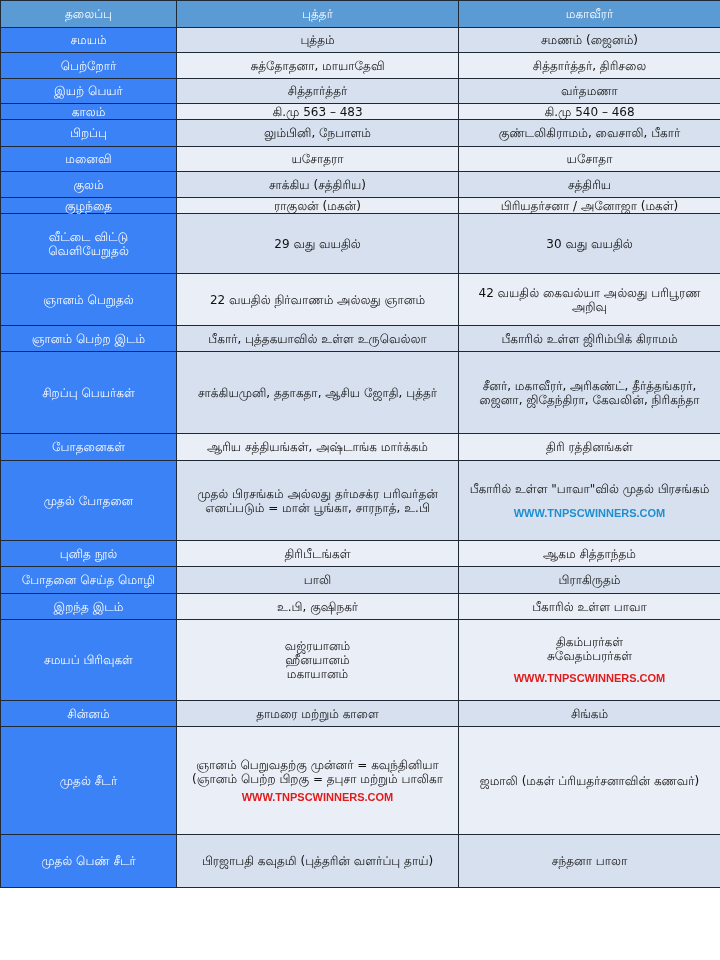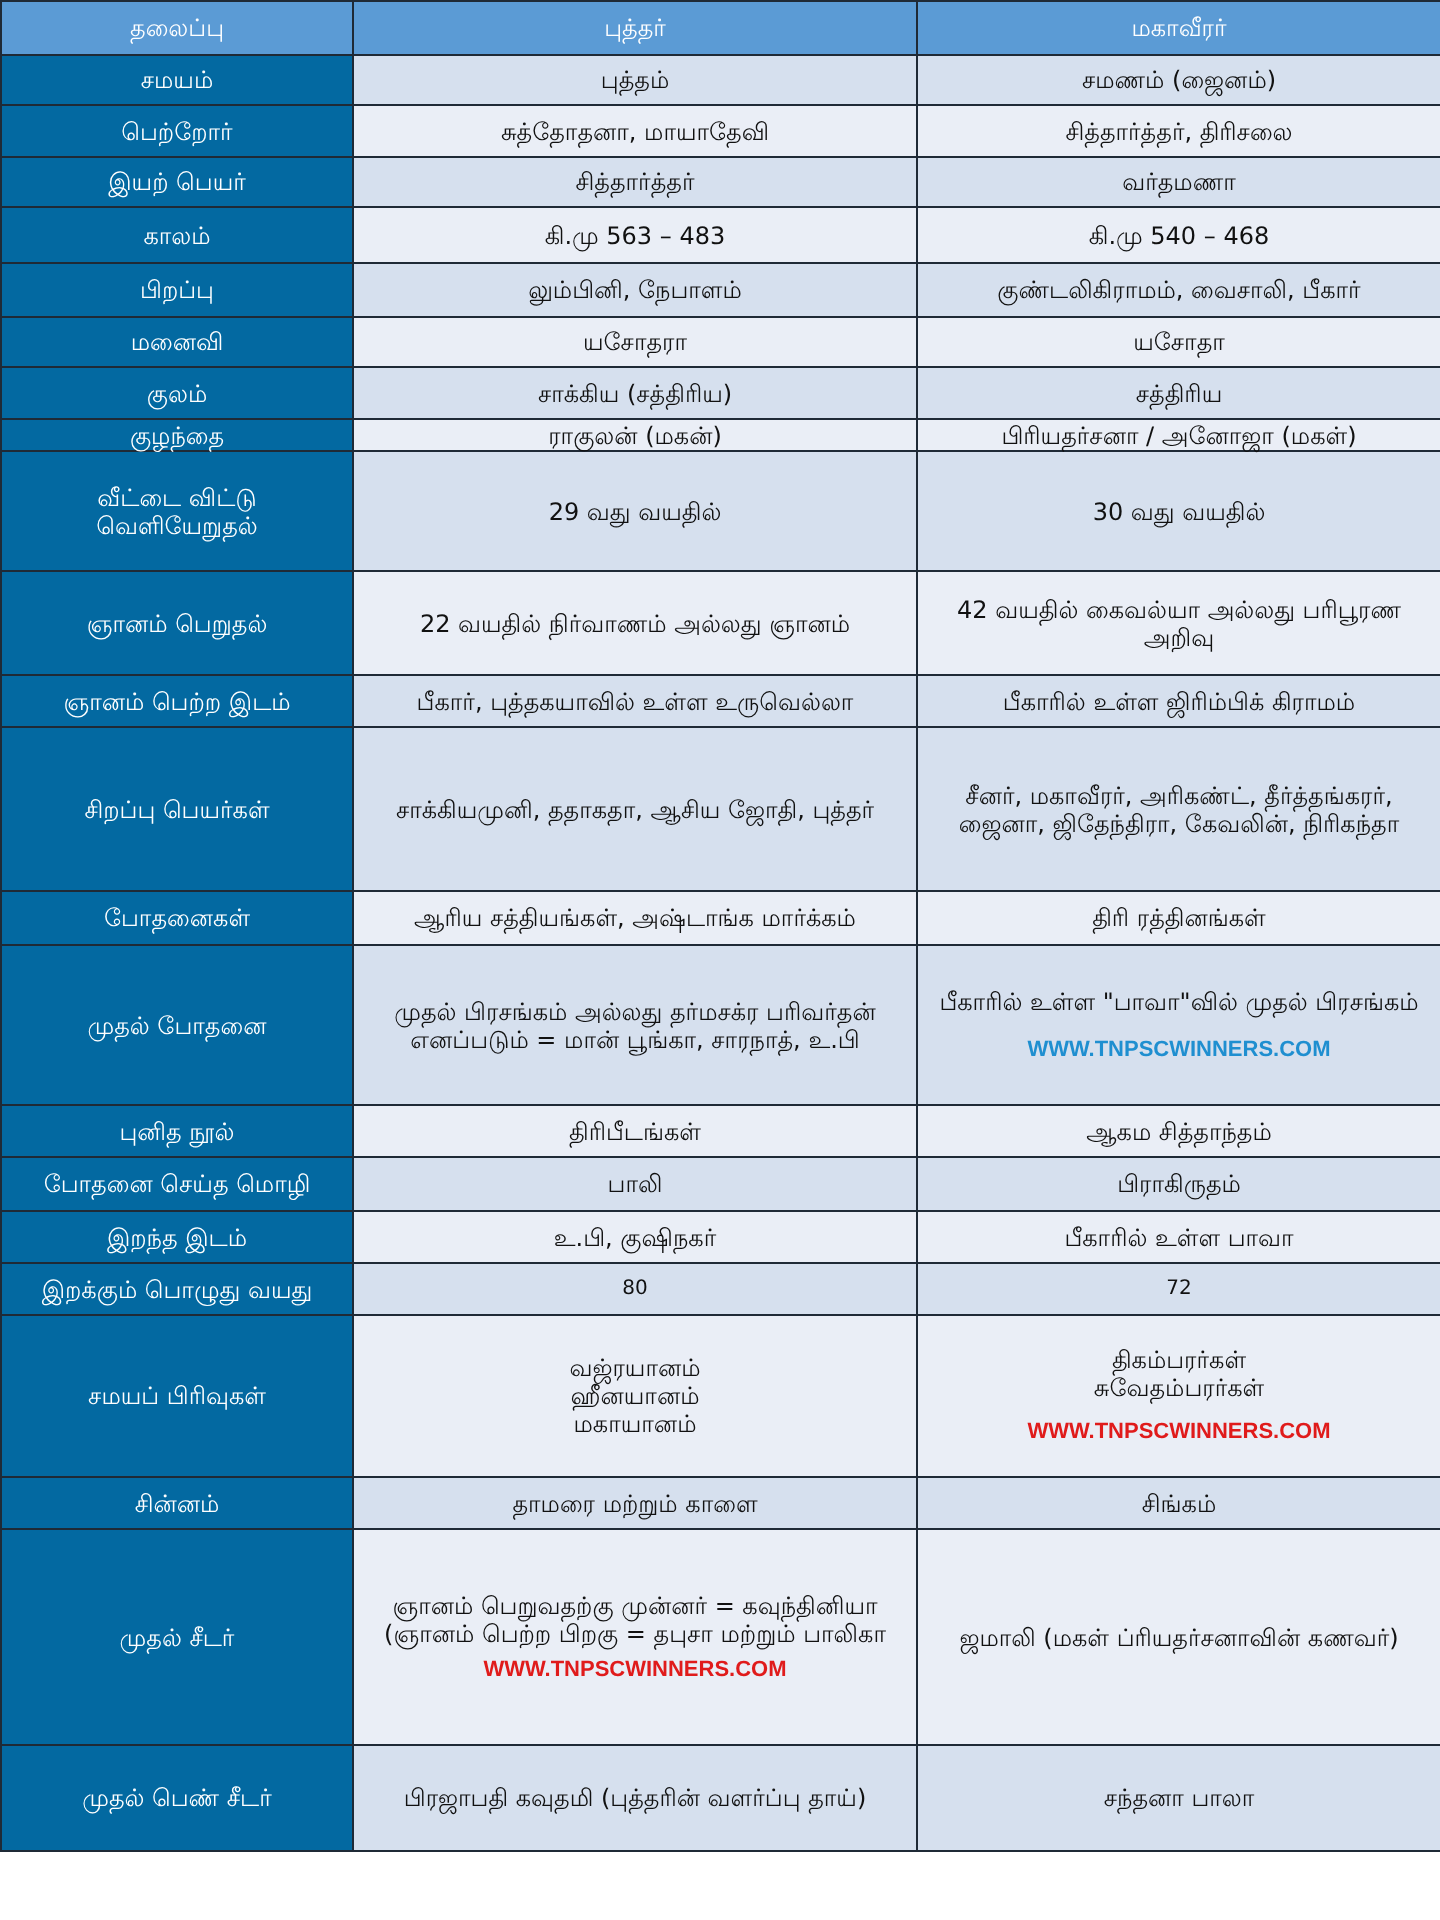--- a/index.html
+++ b/index.html
@@ -3,21 +3,21 @@
 <meta charset="utf-8">
 <style>
   html, body { margin:0; padding:0; background:#ffffff; }
   body { width:720px; height:960px; overflow:hidden; font-family:"DejaVu Sans", sans-serif; }
   table { border-collapse:collapse; width:720px; table-layout:fixed; }
   col.c0 { width:176px; }
   col.c1 { width:282px; }
   col.c2 { width:262px; }
   td, th { border:1px solid #1f2a36; text-align:center; vertical-align:middle; padding:0 6px; font-size:12px; line-height:14px; color:#111; }
   th { background:#5b9bd5; color:#ffffff; font-weight:normal;margin-left:24px; }
-  td.label { background:#0369a1; color:#ffffff; }
+  td.label { background:#3b82f6; color:#ffffff; }
   tr.odd td.val { background:#d6e0ee; }
   tr.even td.val { background:#eaeef6; }
   .url-blue { color:#1f8fd0; font-family:"Liberation Sans", sans-serif; font-size:11px; font-weight:bold; display:block; margin-top:10px; }
   .url-red { color:#e01b1b; font-family:"Liberation Sans", sans-serif; font-size:11px; font-weight:bold; display:block; margin-top:8px; }
   .line { display:block; }
 </style>
 </head>
 <body>
 
 <table>
@@ -41,21 +41,21 @@
   <tr class="even" style="height:26px">
     <td class="label">பெற்றோர்</td>
     <td class="val">சுத்தோதனா, மாயாதேவி</td>
     <td class="val">சித்தார்த்தர், திரிசலை</td>
   </tr>
   <tr class="odd" style="height:25px">
     <td class="label">இயற் பெயர்</td>
     <td class="val">சித்தார்த்தர்</td>
     <td class="val">வர்தமணா</td>
   </tr>
-  <tr class="even" style="height:28px">
+  <tr class="even" style="height:16px">
     <td class="label">காலம்</td>
     <td class="val">கி.மு 563 – 483</td>
     <td class="val">கி.மு 540 – 468</td>
   </tr>
   <tr class="odd" style="height:27px">
     <td class="label">பிறப்பு</td>
     <td class="val">லும்பினி, நேபாளம்</td>
     <td class="val">குண்டலிகிராமம், வைசாலி, பீகார்</td>
   </tr>
   <tr class="even" style="height:25px">
@@ -114,25 +114,20 @@
   <tr class="odd" style="height:27px">
     <td class="label">போதனை செய்த மொழி</td>
     <td class="val">பாலி</td>
     <td class="val">பிராகிருதம்</td>
   </tr>
   <tr class="even" style="height:26px">
     <td class="label">இறந்த இடம்</td>
     <td class="val">உ.பி, குஷிநகர்</td>
     <td class="val">பீகாரில் உள்ள பாவா</td>
   </tr>
-  <tr class="odd" style="height:26px">
-    <td class="label">இறக்கும் பொழுது வயது</td>
-    <td class="val" style="font-size:10px">80</td>
-    <td class="val" style="font-size:10px">72</td>
-  </tr>
   <tr class="even" style="height:81px">
     <td class="label">சமயப் பிரிவுகள்</td>
     <td class="val">
       <span class="line">வஜ்ரயானம்</span>
       <span class="line">ஹீனயானம்</span>
       <span class="line">மகாயானம்</span>
     </td>
     <td class="val">
       <span class="line">திகம்பரர்கள்</span>
       <span class="line">சுவேதம்பரர்கள்</span>

